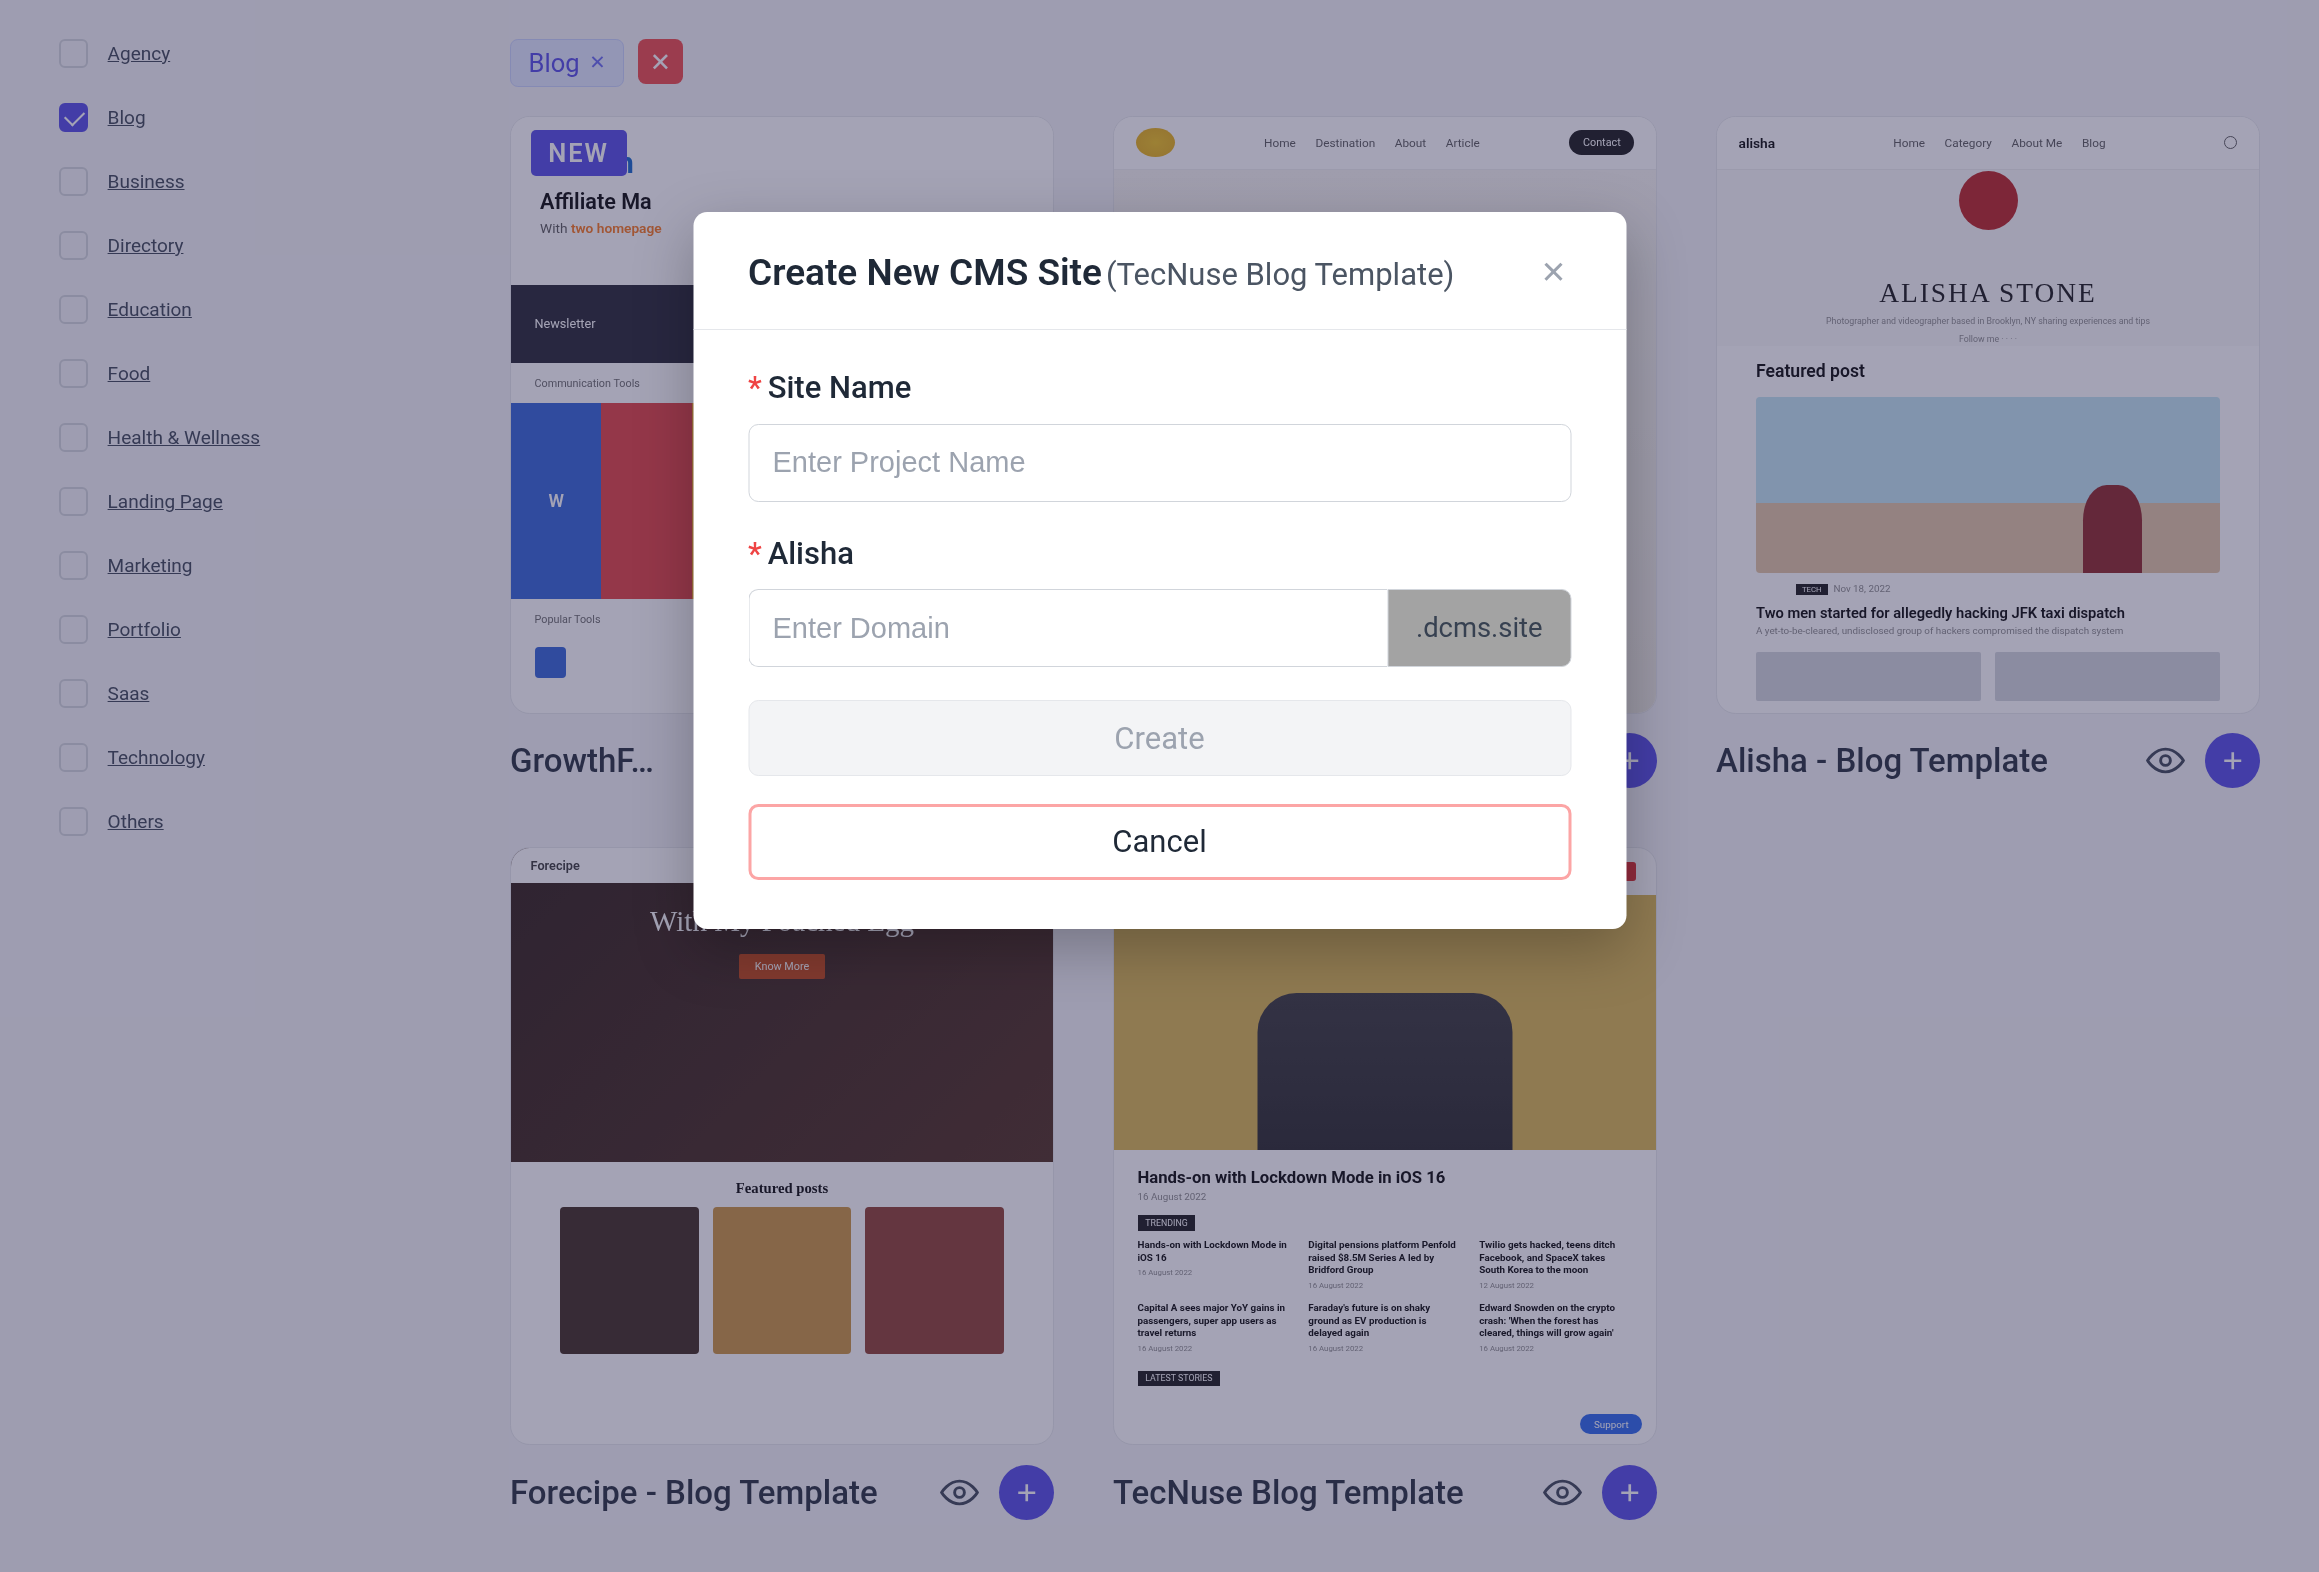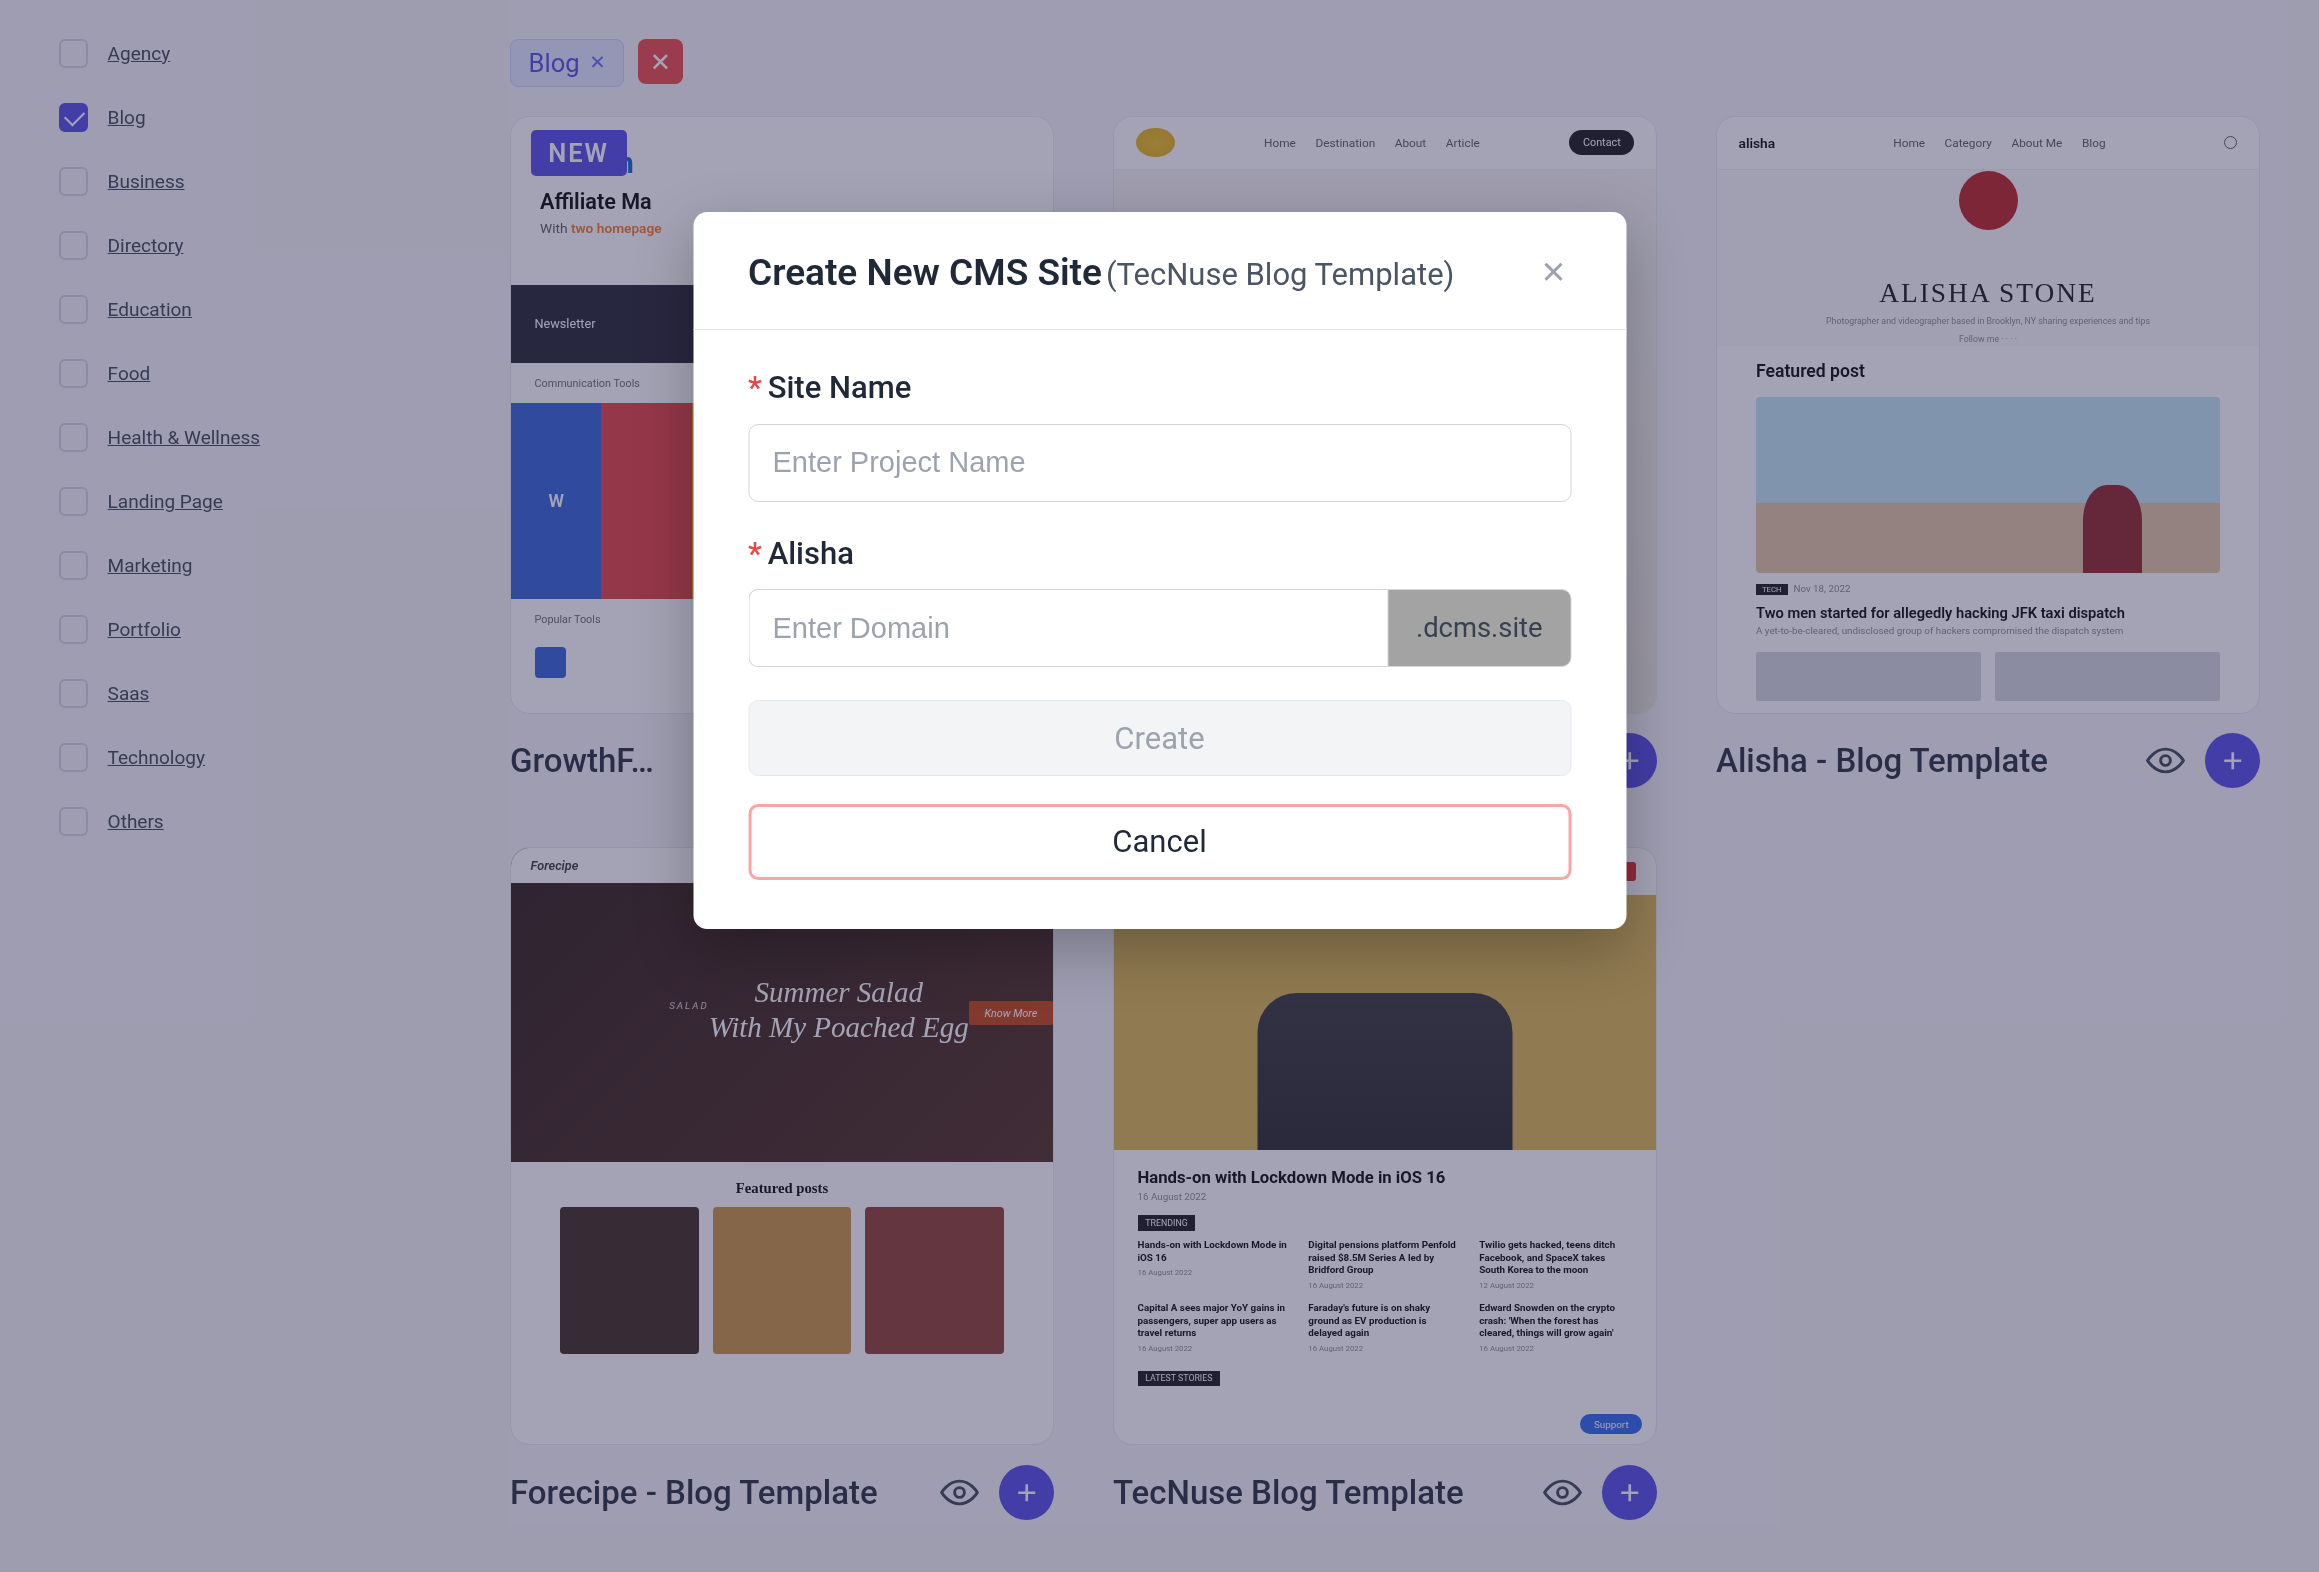--- a/index.html
+++ b/index.html
@@ -161,21 +161,21 @@
     .growth-logo{font-size:29px;font-weight:700;} .g1{color:#08a84a;} .g2{color:#0b61c9;}
     .growth-h{font-size:21.6px;font-weight:600;margin-top:9.8px;}
     .growth-p{font-size:13.7px;color:#555;margin-top:5.9px;} .hl{color:#f97316;font-weight:600;}
     .darkband{background:#1e1e2a;height:78px;margin-top:19.6px;display:flex;align-items:center;padding:0 23.5px;color:#fff;font-size:12.7px;}
     .color-grid{display:grid;grid-template-columns:repeat(6,1fr);height:196px;}
     .cg{display:flex;align-items:center;justify-content:center;color:#fff;font-size:17.6px;font-weight:600;}
     .pop-row{padding:13.7px 23.5px;font-size:10.8px;color:#666;}
     .pop-logo{display:flex;align-items:center;gap:196px;padding:7.8px 23.5px;}
     .sq{width:31px;height:31px;background:#2c5fd6;border-radius:3.9px;}
 
-    .forecipe-hero{height:314px;background:linear-gradient(135deg,#2a1810,#4a2818);display:flex;flex-direction:row;align-items:center;justify-content:flex-end;color:#fff;position:relative;font-style:italic;}
+    .forecipe-hero{height:314px;background:linear-gradient(135deg,#2a1810,#4a2818);display:flex;flex-direction:column;align-items:center;justify-content:flex-start;color:#fff;position:relative;}
     .fr-tag{font-size:9.8px;letter-spacing:2px;opacity:.8;}
     .fr-title{font-family:Georgia,serif;font-size:29px;text-align:center;margin-top:9.8px;line-height:1.2;}
     .fr-btn{margin-top:15.7px;background:#c2410c;padding:5.9px 15.7px;font-size:10.8px;border-radius:2px;}
     .fr-topbar{position:absolute;top:0;left:0;right:0;height:35px;background:#fff;display:flex;align-items:center;padding:0 19.6px;font-size:12.7px;font-weight:600;color:#333;}
     .fr-feat{text-align:center;font-family:Georgia,serif;font-size:14.7px;padding:17.6px 0 9.8px;font-weight:600;}
     .fr-grid{display:flex;gap:13.7px;padding:0 49px;} .fr-grid div{flex:1;height:147px;border-radius:3.9px;}
     .fr1{background:#3a2518;} .fr2{background:#c9913a;} .fr3{background:#8b3a2a;}
 
     .tec-top{height:47px;display:flex;align-items:center;justify-content:flex-end;padding:0 19.6px;gap:9.8px;}
     .red-pill{background:#dc2626;color:#fff;font-size:9.8px;padding:3.9px 11.8px;border-radius:2.9px;}
@@ -406,21 +406,21 @@
           <div class="thumb-hero">
             <div class="avatar-circ"></div>
             <div class="serif-name">ALISHA STONE</div>
             <div class="tiny">Photographer and videographer based in Brooklyn, NY sharing experiences and tips</div>
             <div class="tiny">Follow me · · · ·</div>
           </div>
           <div class="featpost">Featured post</div>
           <div class="sky-img">
               <div class="sky-person"></div>
             </div>
-          <div class="art-sub" style="margin-top:9.8px;"><span style="background:#111;color:#fff;padding:1px 5.9px;font-size:7.8px;margin-right:5.9px;">TECH</span><span>Nov 18, 2022</span></div>
+          <div class="art-sub" style="margin-top:9.8px;"><span style="background:#111;color:#fff;padding:1px 5.9px;font-size:7.8px;margin-right:5.9px;margin-left:40px;">TECH</span><span>Nov 18, 2022</span></div>
           <div class="art-title">Two men started for allegedly hacking JFK taxi dispatch</div>
           <div class="art-sub">A yet-to-be-cleared, undisclosed group of hackers compromised the dispatch system</div>
           <div class="thumb-strip">
               <div></div>
               <div></div>
             </div>
         </div>
         <div class="card-footer">
           <div class="card-title">Alisha - Blog Template</div>
           <div class="card-actions">

